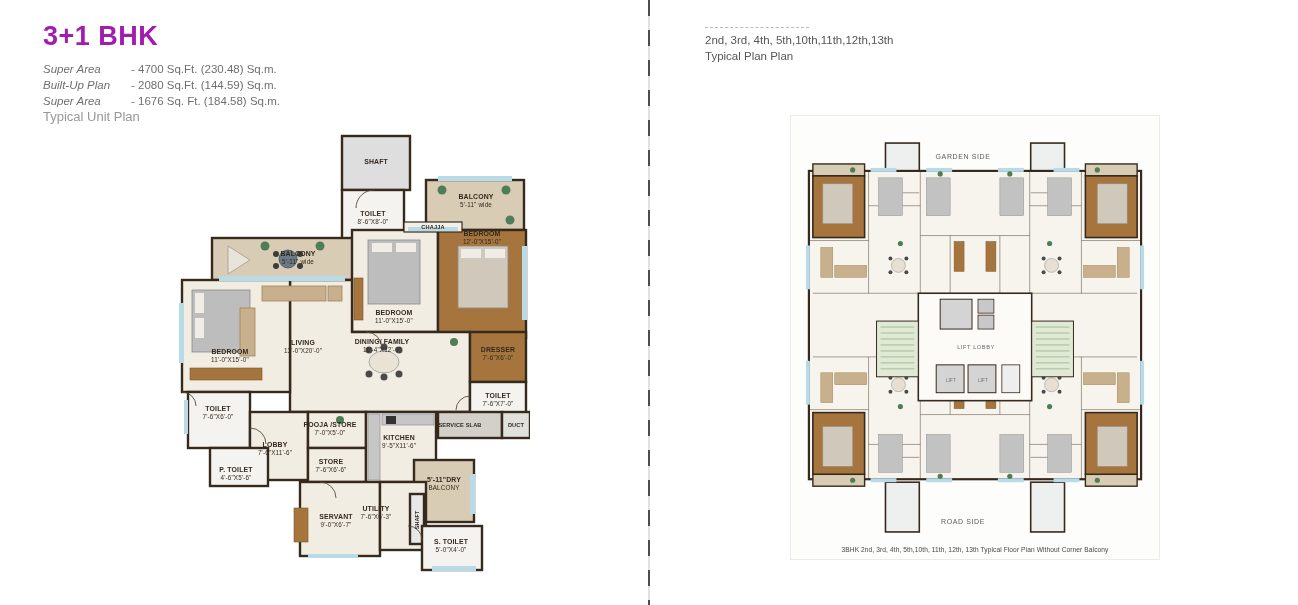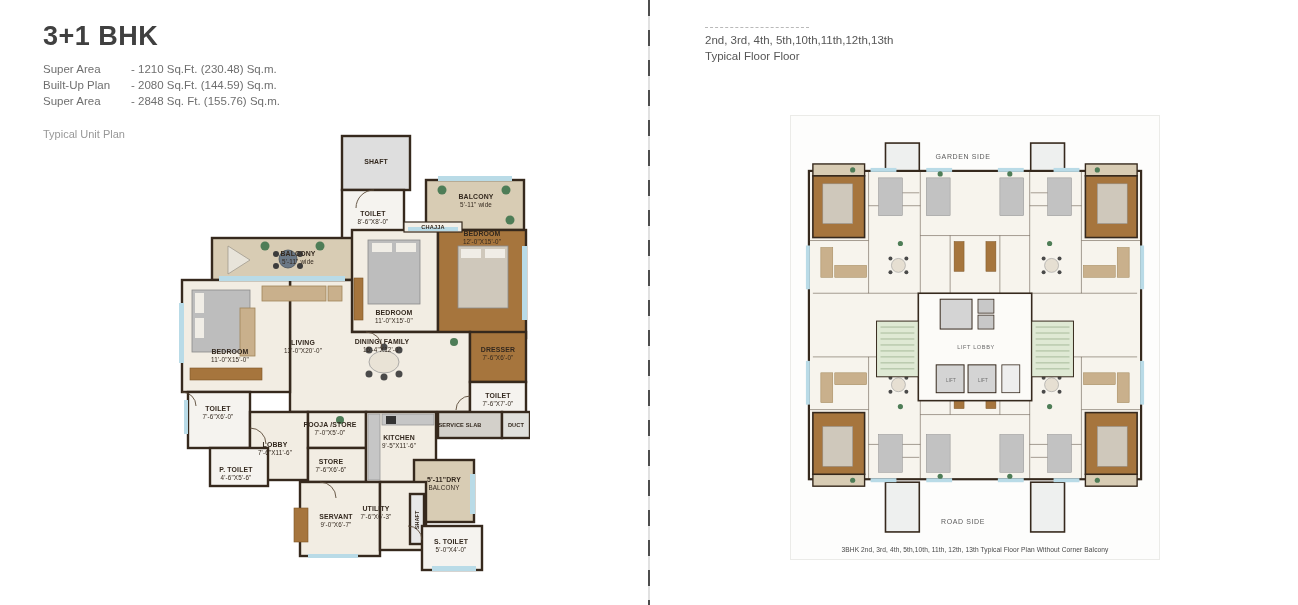--- a/index.html
+++ b/index.html
@@ -3,26 +3,26 @@
 <meta charset="utf-8">
 <style>
   html,body{margin:0;padding:0;}
   body{width:1298px;height:605px;position:relative;background:#ffffff;
        font-family:"Liberation Sans",sans-serif;overflow:hidden;color:#3c3c3c;}
 
   
   .hdr{position:absolute;}
   .hdr-left{left:43px;top:22px;width:340px;}
   .hdr-right{left:705px;top:22px;width:340px;}
-  .title{font-size:27px;font-weight:700;color:#404040;letter-spacing:.5px;line-height:1.1;}
+  .title{font-size:27px;font-weight:700;color:#a21caf;letter-spacing:.5px;line-height:1.1;}
   .title-dashes{width:104px;border-top:1px dashed #b9b9b9;margin:5px 0 4px 0;}
   .areas{margin-top:9px;font-size:11.5px;color:#6f6f6f;line-height:16px;}
   .area-row{display:flex;}
-  .area-label{width:88px;flex:none;}
-  .note{margin-top:18px;font-size:11px;color:#989898;line-height:15px;}
+  .area-label{width:88px;flex:none;font-style:italic;}
+  .note{font-size:13px;color:#989898;line-height:15px;}
   .floors{margin-top:2px;font-size:11.5px;color:#565656;line-height:16px;}
 
   
   .divider{position:absolute;left:648px;top:0;width:2px;height:605px;
     background:repeating-linear-gradient(to bottom,#4d4d4d 0 16px,rgba(90,90,90,.18) 16px 30px);}
 
   
   .plan-left{position:absolute;left:170px;top:128px;width:360px;height:445px;}
   .plan-right{position:absolute;left:790px;top:115px;width:370px;height:445px;
       background:#fdfdfc;border:1px solid #ebebe8;box-sizing:border-box;}
@@ -46,41 +46,41 @@
       font-size:6.6px;color:#474747;letter-spacing:.1px;}
 </style>
 </head>
 <body>
 
 <div class="hdr hdr-left">
   <div class="title">3+1 BHK</div>
   <div class="areas">
     <div class="area-row">
       <span class="area-label">Super Area</span>
-      <span class="area-value">- 1210 Sq.Ft. (230.48) Sq.m.</span>
+      <span class="area-value">- 4700 Sq.Ft. (230.48) Sq.m.</span>
     </div>
     <div class="area-row">
       <span class="area-label">Built-Up Plan</span>
       <span class="area-value">- 2080 Sq.Ft. (144.59) Sq.m.</span>
     </div>
     <div class="area-row">
       <span class="area-label">Super Area</span>
-      <span class="area-value">- 2848 Sq. Ft. (155.76) Sq.m.</span>
+      <span class="area-value">- 1676 Sq. Ft. (184.58) Sq.m.</span>
     </div>
   </div>
   <div class="note">
     <div>Typical Unit Plan</div>
   </div>
 </div>
 
 <div class="hdr hdr-right">
   <div class="title-dashes"></div>
   <div class="floors">
     <div>2nd, 3rd, 4th, 5th,10th,11th,12th,13th</div>
-    <div>Typical Floor Floor</div>
+    <div>Typical Plan Plan</div>
   </div>
 </div>
 
 <div class="divider"></div>
 
 <div class="plan-left">
   <svg width="360" height="445" viewBox="0 0 360 445">
 
     <g stroke="#36291d" stroke-width="2.4">
       <rect x="172" y="8" width="68" height="54" fill="#dedede"></rect>

